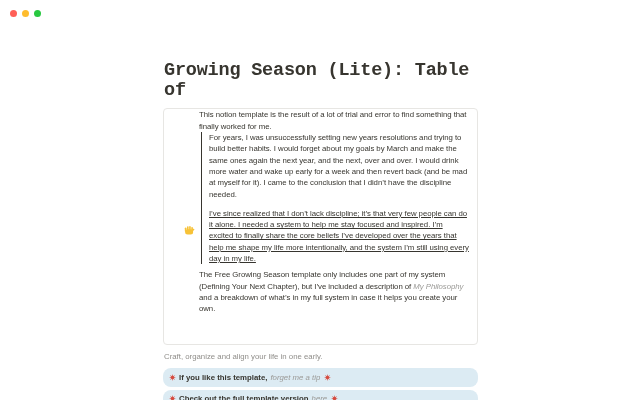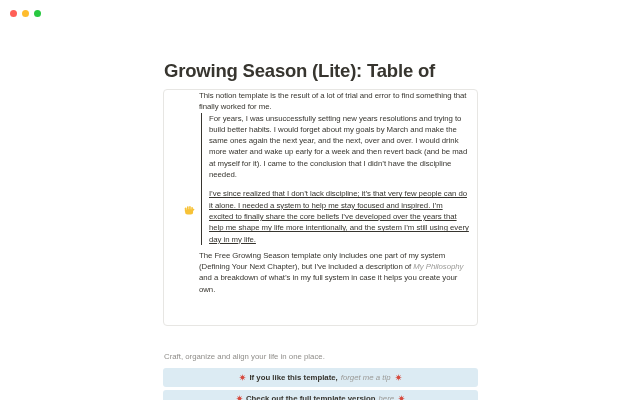--- a/index.html
+++ b/index.html
@@ -10,42 +10,42 @@
   .traffic-lights{position:absolute;top:10px;left:10px;display:flex;gap:5px;}
   .dot{width:7px;height:7px;border-radius:50%;display:inline-block;}
   .dot.red{background:#ff5f57;}
   .dot.yellow{background:#febc2e;}
   .dot.green{background:#28c840;}
 
   
   .content{position:absolute;left:163px;top:0;width:315px;}
 
   h1.title{margin:61px 0 0 1px;font-size:18.5px;line-height:19.5px;font-weight:700;
-    color:#37352f;letter-spacing:-0.2px;}
+    color:#37352f;letter-spacing:-0.2px;font-family:Liberation Mono, monospace;}
 
   
   .callout{margin-top:8px;box-sizing:border-box;width:315px;height:237px;overflow:hidden;
     border:1px solid #e7e6e3;border-radius:4px;background:#ffffff;
     padding:8px 8px 8px 20px;display:flex;align-items:center;}
   .callout-icon{flex:0 0 auto;width:11px;height:11px;margin:1px 4px 0 0;}
   .callout-body{flex:1 1 auto;min-width:0;}
   .callout-body p{margin:0;font-size:7.8px;line-height:11.3px;color:#37352f;letter-spacing:-0.05px;}
   .quote{border-left:1.5px solid #37352f;margin:0 0 5px 2px;padding-left:7px;}
   .quote p.q2{margin-top:8px;text-decoration:underline;}
   p.p2{margin-bottom:3px !important;}
   p.p3{margin-bottom:1px !important;margin-top:28px;}
   .link{color:#9b9a97;cursor:pointer;font-style:italic;}
 
   .caption{position:absolute;left:164px;top:351px;width:314px;
     font-size:7.8px;line-height:11px;color:#908e8a;}
 
   
   .banner{position:absolute;left:163px;width:315px;box-sizing:border-box;
-    background:#dcebf3;border-radius:3px;padding:3.5px 6px;
-    display:flex;align-items:center;font-size:7.8px;line-height:11.5px;color:#37352f;justify-content:center;}
+    background:#dcebf3;border-radius:8px;padding:3.5px 6px;
+    display:flex;align-items:center;font-size:7.8px;line-height:11.5px;color:#37352f;}
   .banner .star{flex:0 0 auto;width:7px;height:7px;}
   .banner .b{font-weight:700;margin:0 3px;white-space:nowrap;}
   .banner .bl{margin-right:4px;white-space:nowrap;}
   .banner1{top:368px;}
   .banner2{top:389.5px;}
 
   .star-shape{display:block;width:100%;height:100%;}
 </style>
 </head>
 <body>
@@ -81,21 +81,21 @@
           <p>For years, I was unsuccessfully setting new years resolutions and trying to build better habits. I would forget about my goals by March and make the same ones again the next year, and the next, over and over. I would drink more water and wake up early for a week and then revert back (and be mad at myself for it). I came to the conclusion that I didn’t have the discipline needed.</p>
           <p class="q2">I’ve since realized that I don’t lack discipline; it’s that very few people can do it alone. I needed a system to help me stay focused and inspired. I’m excited to finally share the core beliefs I’ve developed over the years that help me shape my life more intentionally, and the system I’m still using every day in my life.</p>
         </div>
         <p class="p2"><span>The Free Growing Season template only includes one part of my system (Defining Your Next Chapter), but I’ve included a description of </span><span class="link">My Philosophy</span><span> and a breakdown of what’s in my full system in case it helps you create your own.</span></p>
         <p class="p3">I hope this template helps you along your journey.</p>
       </div>
     </div>
 
   </div>
 
-  <div class="caption">Craft, organize and align your life in one place.</div>
+  <div class="caption">Craft, organize and align your life in one early.</div>
 
   <div class="banner banner1">
     <span class="star">
       <svg class="star-shape" viewBox="0 0 100 100" aria-hidden="true">
         <polygon fill="#d64b3f" points="100,50 68.5,57.7 85.4,85.4 57.7,68.5 50,100 42.3,68.5 14.6,85.4 31.5,57.7 0,50 31.5,42.3 14.6,14.6 42.3,31.5 50,0 57.7,31.5 85.4,14.6 68.5,42.3"></polygon>
       </svg>
     </span>
     <span class="b">If you like this template,</span>
     <span class="link bl">forget me a tip</span>
     <span class="star">

